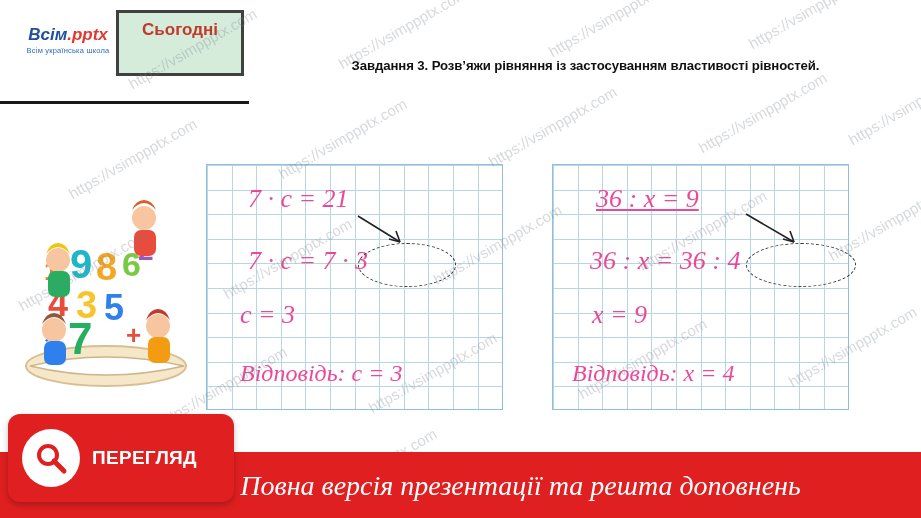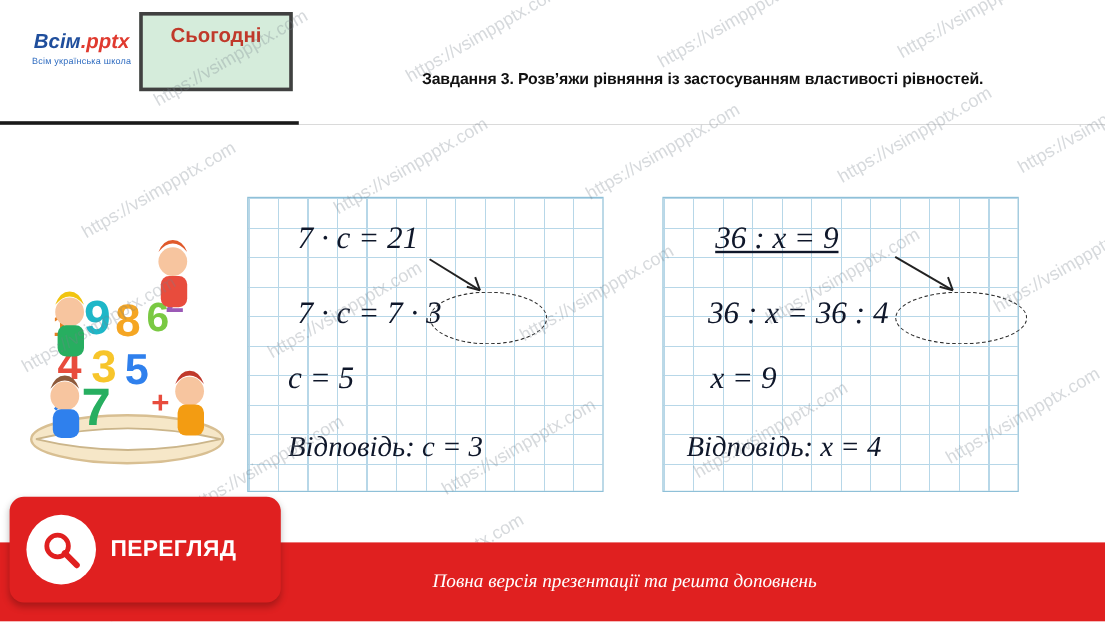--- a/index.html
+++ b/index.html
@@ -109,21 +109,21 @@
     border: 1px solid #8fc0d8;
     box-sizing: border-box;
   }
   #grid-left  { left: 206px; top: 164px; width: 297px; height: 246px; }
   #grid-right { left: 552px; top: 164px; width: 297px; height: 246px; }
 
   .eq {
     position: absolute;
     font-family: "Liberation Serif", serif;
     font-style: italic;
-    color: #0f172a;
+    color: #ec4899;
     white-space: nowrap;
   }
   .l1 { font-size: 26px; }
   .l2 { font-size: 24px; }
 
   
   .ellipse {
     position: absolute;
     border: 1.6px dashed #333333;
     border-radius: 50%;
@@ -185,21 +185,21 @@
     background: #e02020;
     color: #ffffff;
     display: flex;
     align-items: center;
     justify-content: center;
     text-align: center;
   }
   .bottom-banner .txt {
     font-family: "Liberation Serif", serif;
     font-style: italic;
-    font-size: 16px;
+    font-size: 28px;
     line-height: 1.25;
     padding-left: 120px;
   }
 
   
   .watermarks {
     position: absolute;
     left: 0; top: 0;
     width: 921px; height: 518px;
     pointer-events: none;
@@ -262,21 +262,21 @@
     <circle cx="140" cy="158" r="12" fill="#f7c59f"></circle>
     <path d="M128 152 q12 -14 24 0 q-4 -11 -12 -11 q-8 0 -12 11z" fill="#c0392b"></path>
     <rect x="130" y="169" width="22" height="26" rx="7" fill="#f39c12"></rect>
   </svg>
 </div>
 
 <div class="grid-box" id="grid-left"></div>
 
 <div class="eq l1" style="left:248px; top:184px;">7 · c = 21</div>
 <div class="eq l1" style="left:248px; top:246px;">7 · c = 7 · 3</div>
-<div class="eq l1" style="left:240px; top:300px;">c = 5</div>
+<div class="eq l1" style="left:240px; top:300px;">c = 3</div>
 <div class="eq l2" style="left:240px; top:360px;">Відповідь: c = 3</div>
 
 <div class="ellipse" style="left:358px; top:243px; width:98px; height:44px;"></div>
 <svg class="arrow" style="left:356px; top:214px;" width="60" height="36">
   <path d="M2 2 L44 28" stroke="#222" stroke-width="1.6" fill="none"></path>
   <path d="M44 28 L33 25 M44 28 L40 17" stroke="#222" stroke-width="1.6" fill="none"></path>
 </svg>
 
 <div class="grid-box" id="grid-right"></div>
 

